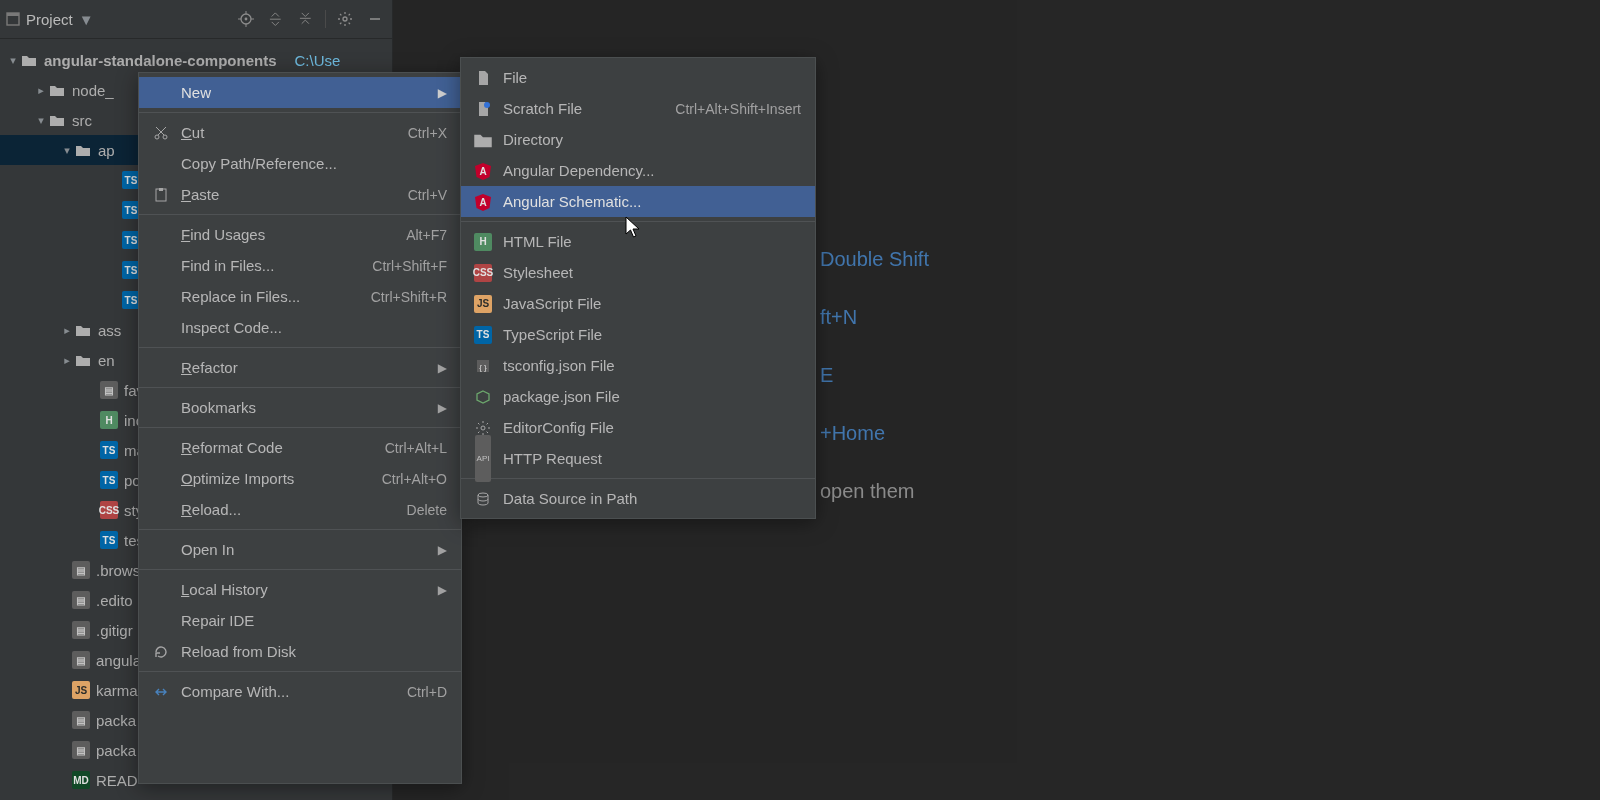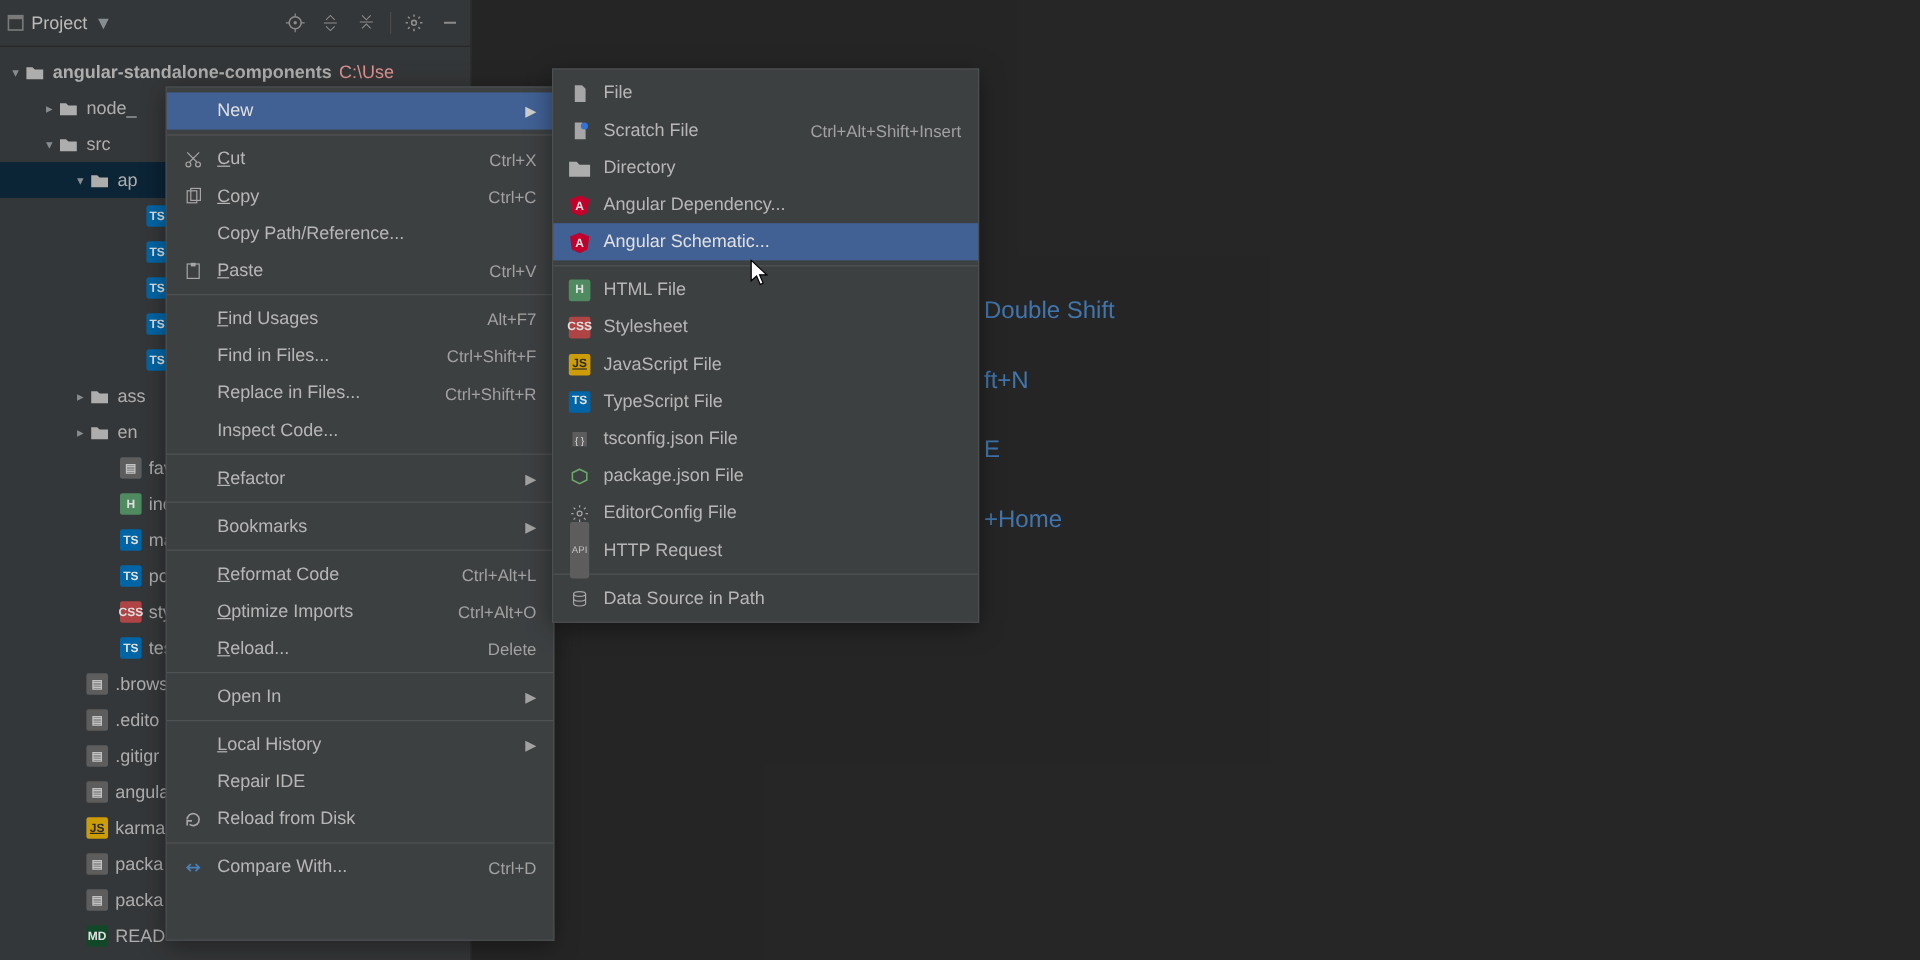--- a/index.html
+++ b/index.html
@@ -74,27 +74,27 @@
     align-items: center;
     justify-content: center;
     margin-right: 6px;
     font-size: 10px;
     font-weight: bold;
     border-radius: 2px;
   }
   .icon-folder { color: #c5c5c5; }
   .icon-folder svg { width:16px; height:14px; }
   .icon-ts { background: #0074bd; color: #fff; }
-  .icon-js { background: #eab308; color: #323330; text-decoration: underline; }
+  .icon-js { background: #fdba74; color: #323330; }
   .icon-css{ background: #c84e4e; color:#fff; }
   .icon-html{ background:#5a9e6f; color:#fff; }
   .icon-md { background:#14532d; color:#fff; }
   .icon-gen{ background:#6a6a6a; color:#ddd; }
   .tree-label { color: #c5c5c5; }
-  .tree-hint  { color: #fca5a5; margin-left: 6px; }
+  .tree-hint  { color: #7dd3fc; margin-left: 18px; }
 
   
   .tips {
     position:absolute;
     left:820px;
     top:230px;
     color:#4a86c5;
     font-size:20px;
     line-height:58px;
   }
@@ -162,20 +162,21 @@
   }
 </style>
 </head>
 <body>
 
 <div class="tips">
   <div>Double Shift</div>
   <div>ft+N</div>
   <div>E</div>
   <div>+Home</div>
+  <div class="grey">open them</div>
 </div>
 
 <div class="sidebar">
   <div class="sidebar-header">
     <span class="title-wrap">
       <span>
         <svg width="14" height="14" viewBox="0 0 14 14">
             <rect x="1" y="1" width="12" height="12" fill="none" stroke="#8a8a8a" stroke-width="1.4"></rect>
             <rect x="1" y="1" width="12" height="3" fill="#8a8a8a"></rect>
           </svg>
@@ -393,31 +394,20 @@
             <circle cx="4" cy="12" r="2" fill="none" stroke="#bdbdbd"></circle>
             <circle cx="12" cy="12" r="2" fill="none" stroke="#bdbdbd"></circle>
             <path d="M5 10 L13 2 M11 10 L3 2" stroke="#bdbdbd"></path>
           </svg>
         </span>
         <span class="lbl under">Cut</span>
         <span class="grow"></span>
         <span class="sc">Ctrl+X</span>
       </div>
       <div class="mi">
-        <span class="micon">
-          <svg width="16" height="16" viewBox="0 0 16 16">
-            <rect x="3" y="3" width="8" height="10" fill="none" stroke="#bdbdbd"></rect>
-            <rect x="6" y="1" width="8" height="10" fill="none" stroke="#bdbdbd"></rect>
-          </svg>
-        </span>
-        <span class="lbl under">Copy</span>
-        <span class="grow"></span>
-        <span class="sc">Ctrl+C</span>
-      </div>
-      <div class="mi">
         <span class="micon"></span>
         <span class="lbl">Copy Path/Reference...</span>
         <span class="grow"></span>
       </div>
       <div class="mi">
         <span class="micon">
           <svg width="16" height="16" viewBox="0 0 16 16">
             <rect x="3" y="2" width="10" height="12" fill="none" stroke="#bdbdbd"></rect>
             <rect x="6" y="1" width="4" height="3" fill="#bdbdbd"></rect>
           </svg>

